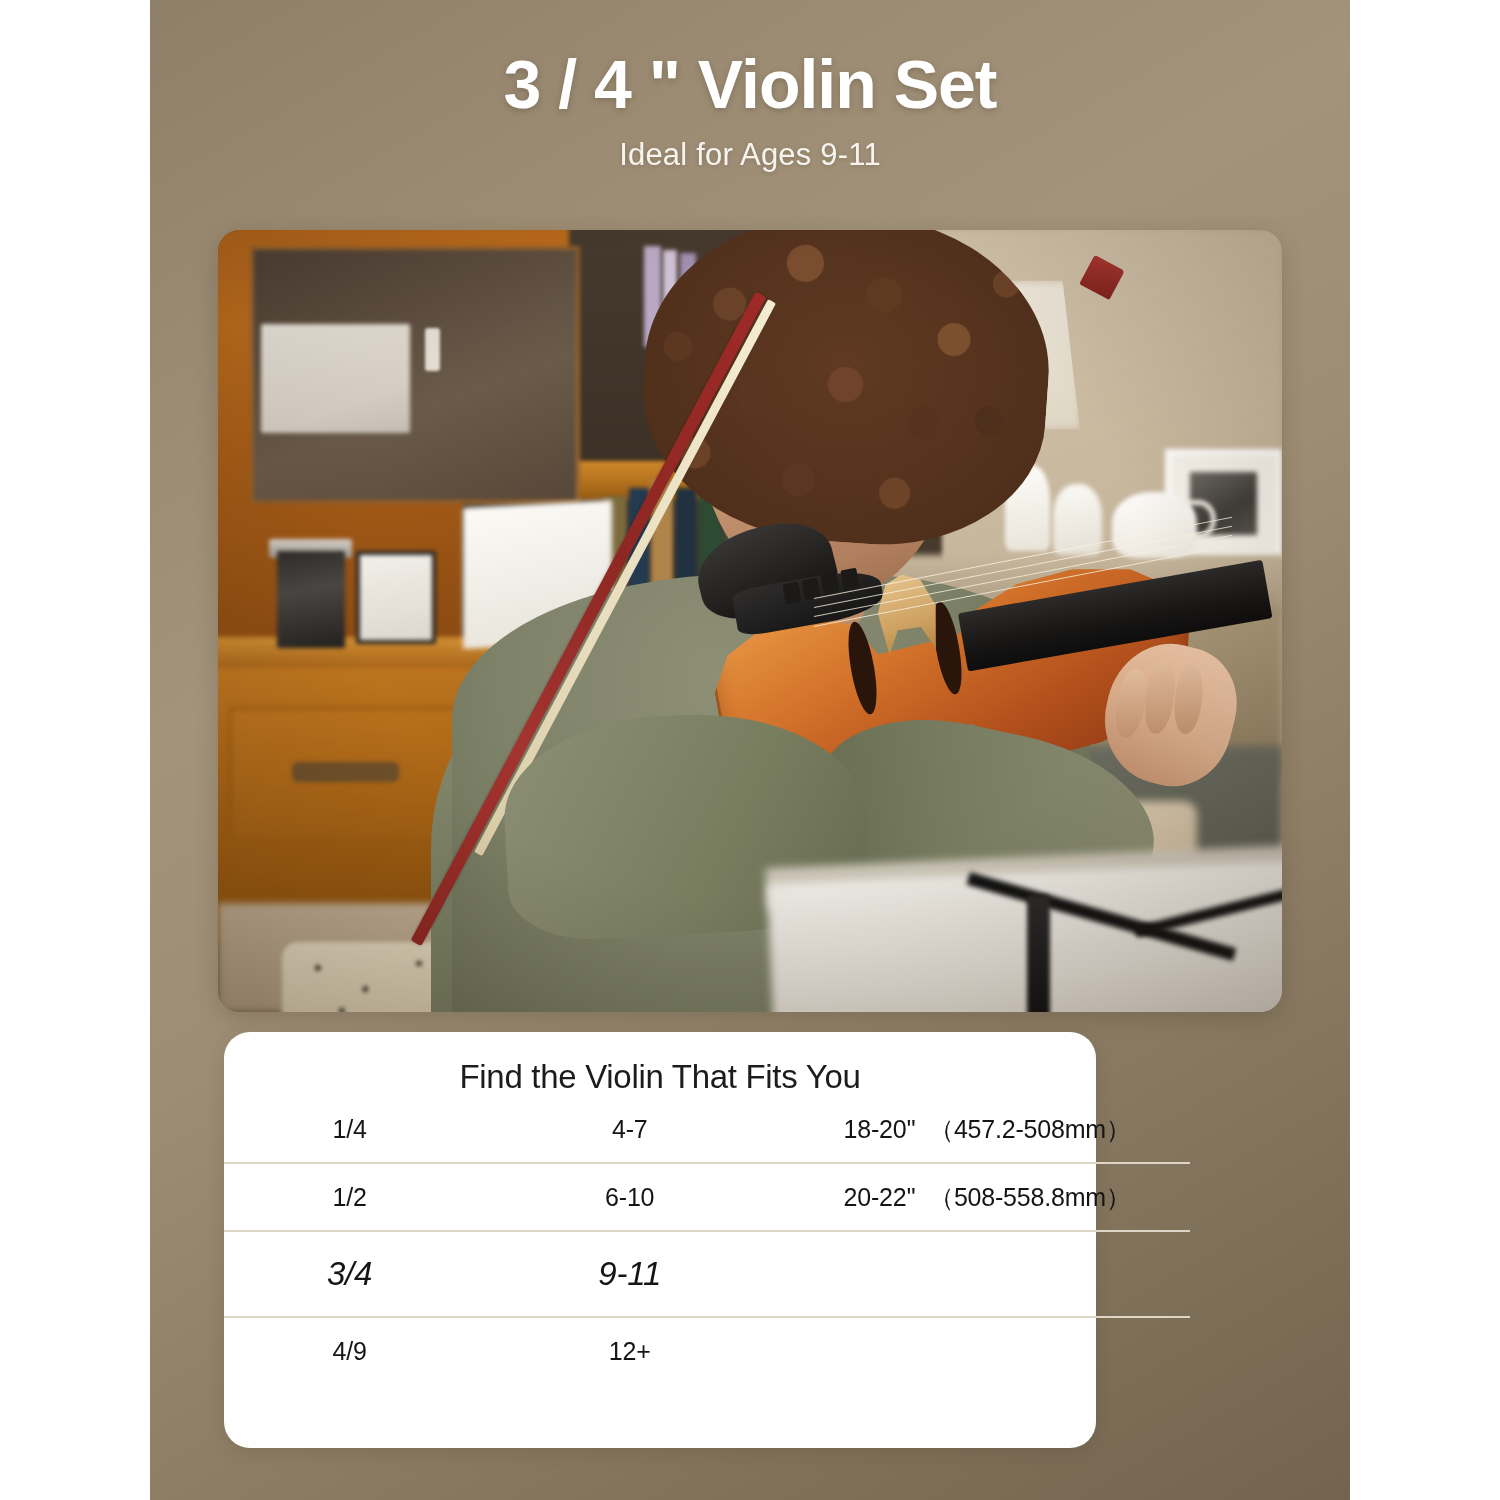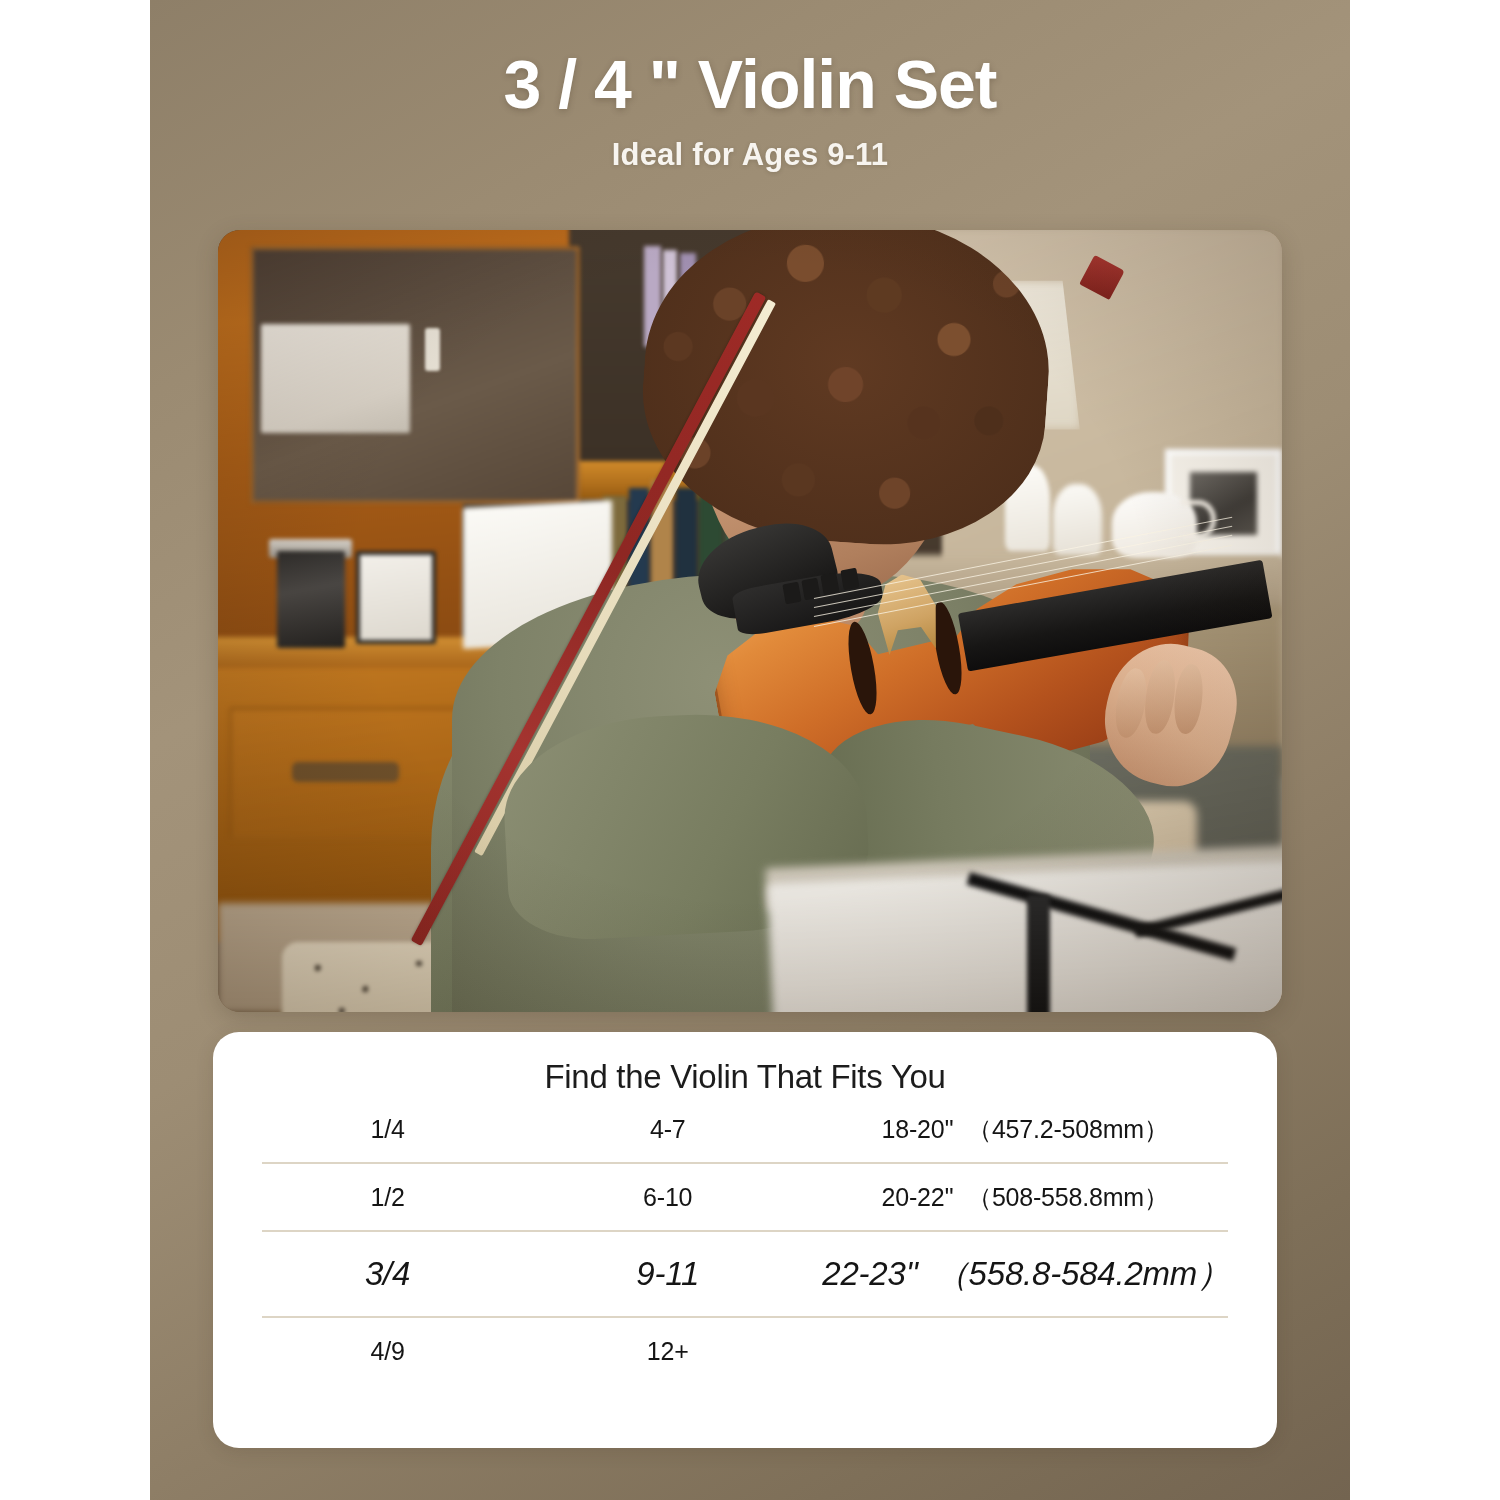--- a/index.html
+++ b/index.html
@@ -51,21 +51,21 @@
     font-weight: bold;
     color: #ffffff;
     letter-spacing: -1px;
     line-height: 1.08;
     text-shadow: 0 2px 6px rgba(60,48,32,0.28);
     white-space: pre;
   }
   .subtitle {
     margin-top: 16px;
     font-size: 31px;
-    font-weight: 700;
+    font-weight: 400;
     color: #f7f4ef;
     letter-spacing: 0.2px;
     text-shadow: 0 1px 4px rgba(60,48,32,0.22);
   }
 
   
   .photo-card {
     position: absolute;
     left: 218px;
     top: 230px;
@@ -506,23 +506,23 @@
 
   .photo-vignette {
     position: absolute; inset: 0;
     background: radial-gradient(ellipse at 50% 45%, rgba(0,0,0,0) 52%, rgba(40,24,10,0.22) 100%);
     pointer-events: none;
   }
 
   
   .table-card {
     position: absolute;
-    left: 213px;
+    left: 224px;
     top: 1032px;
-    width: 1064px;
+    width: 872px;
     height: 416px;
     background: #ffffff;
     border-radius: 26px;
     z-index: 3;
     box-shadow: 0 4px 18px rgba(60,46,30,0.14);
   }
   .table-title {
     margin-top: 26px;
     text-align: center;
     font-size: 33px;
@@ -734,21 +734,20 @@
     <div class="trow">
       <div class="td col-size">1/2</div>
       <div class="td col-age">6-10</div>
       <div class="td col-arm">20-22''  （508-558.8mm）</div>
     </div>
     <div class="tsep"></div>
 
     <div class="trow highlight">
       <div class="td col-size">3/4</div>
       <div class="td col-age">9-11</div>
-      <div class="td col-arm">22-23''  （558.8-584.2mm）</div>
     </div>
     <div class="tsep"></div>
 
     <div class="trow">
       <div class="td col-size">4/9</div>
       <div class="td col-age">12+</div>
     </div>
   </div>
 
   <div class="margin-left"></div>

